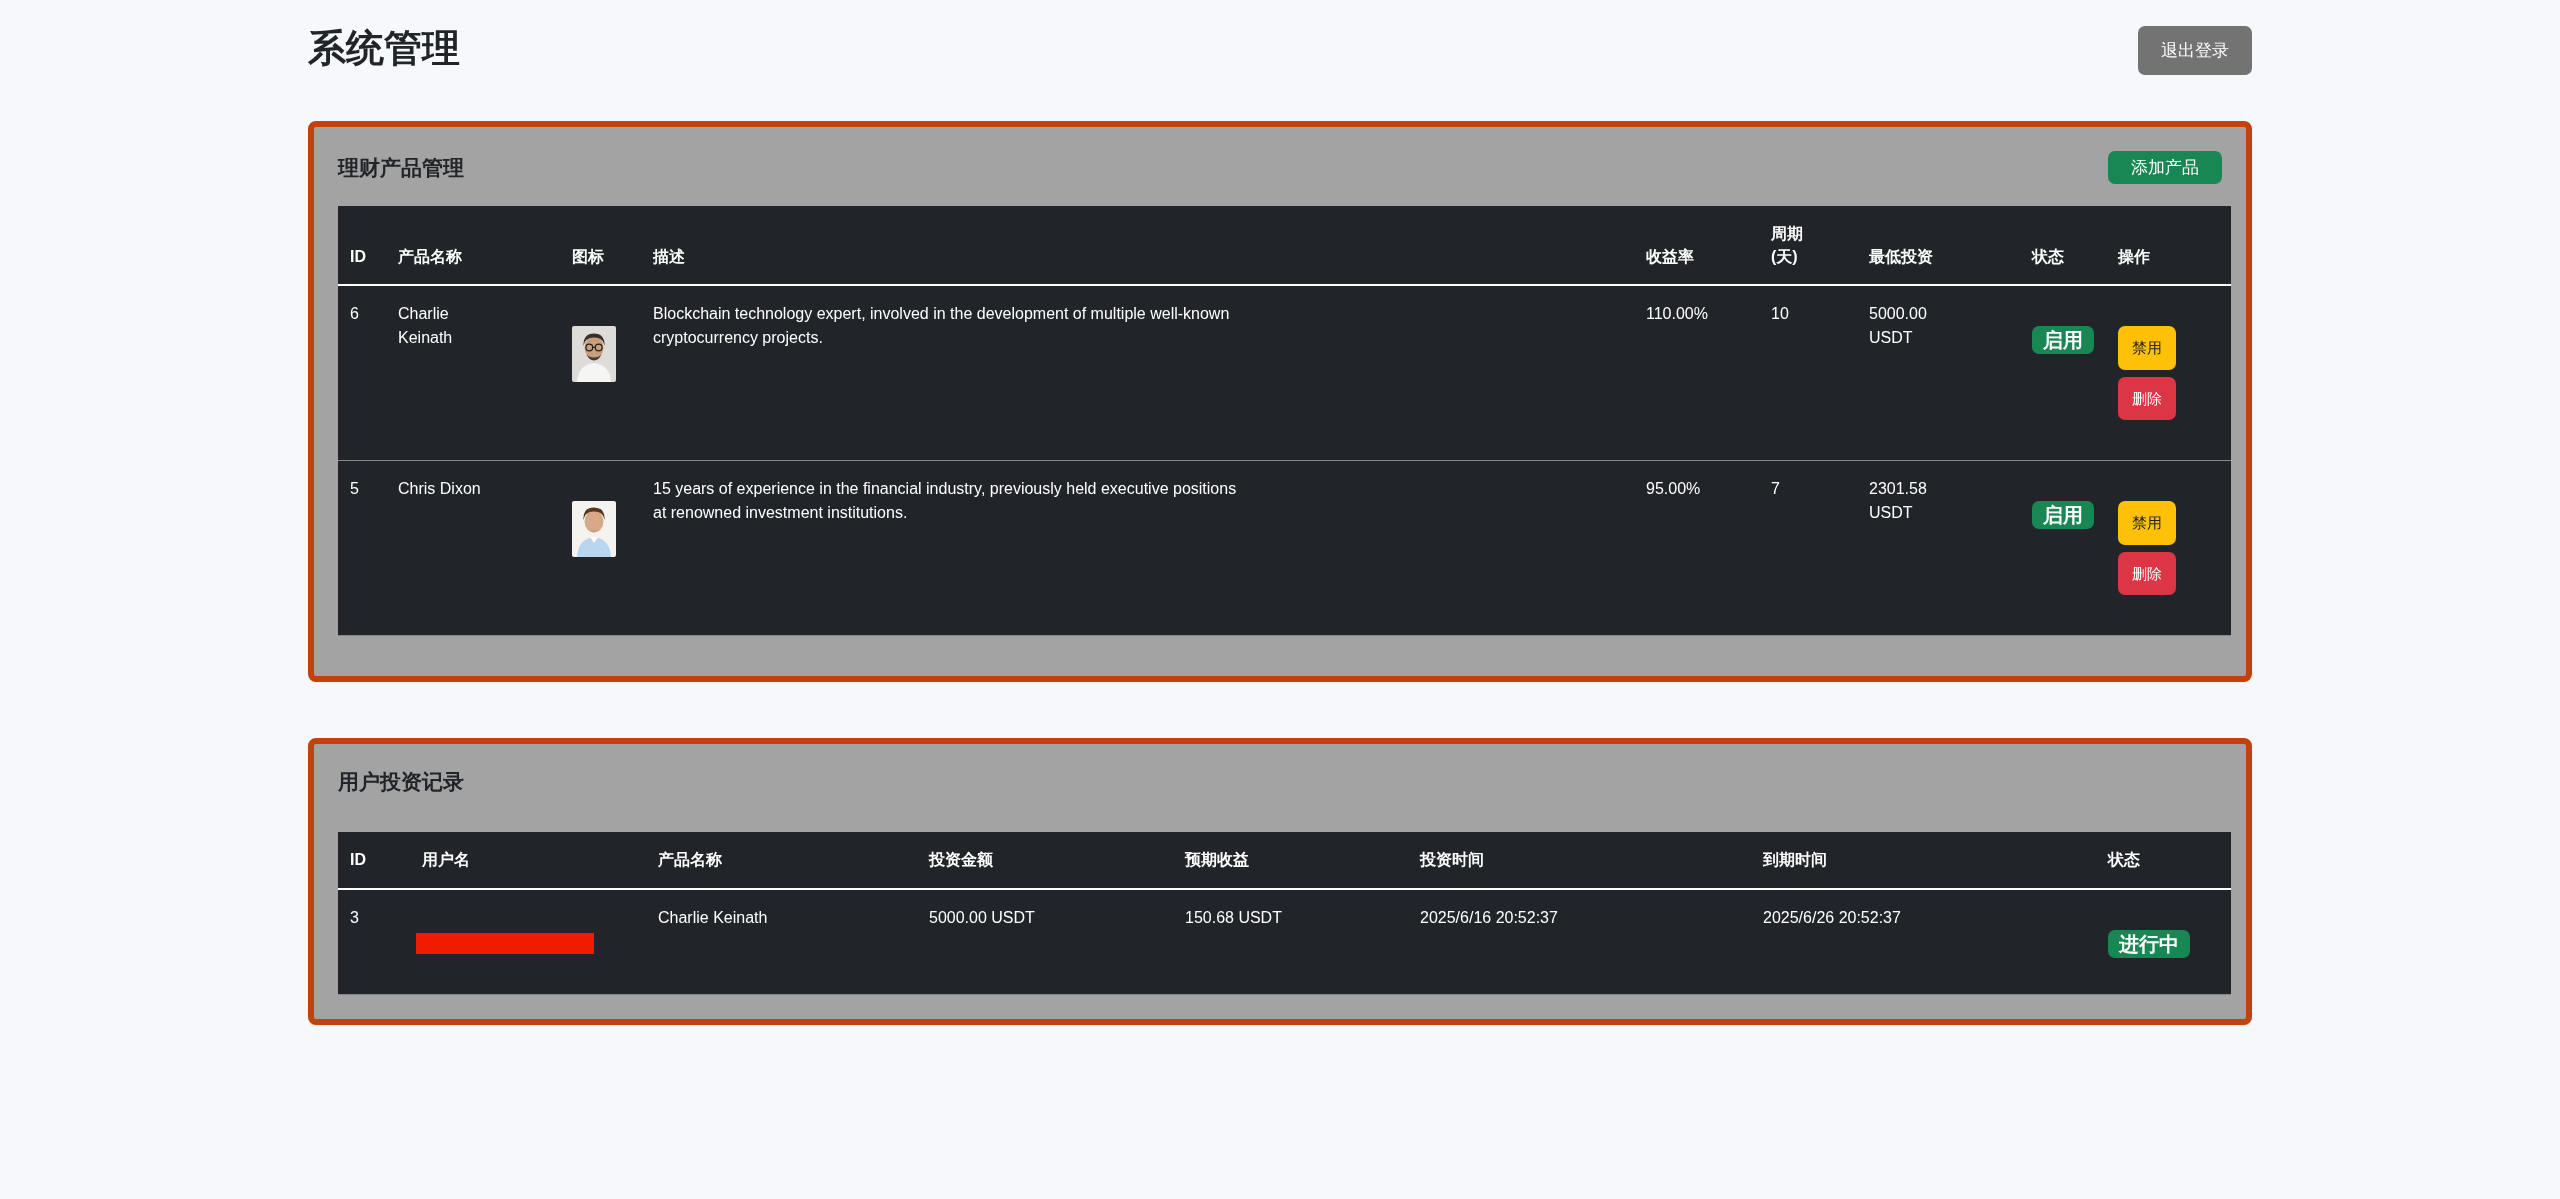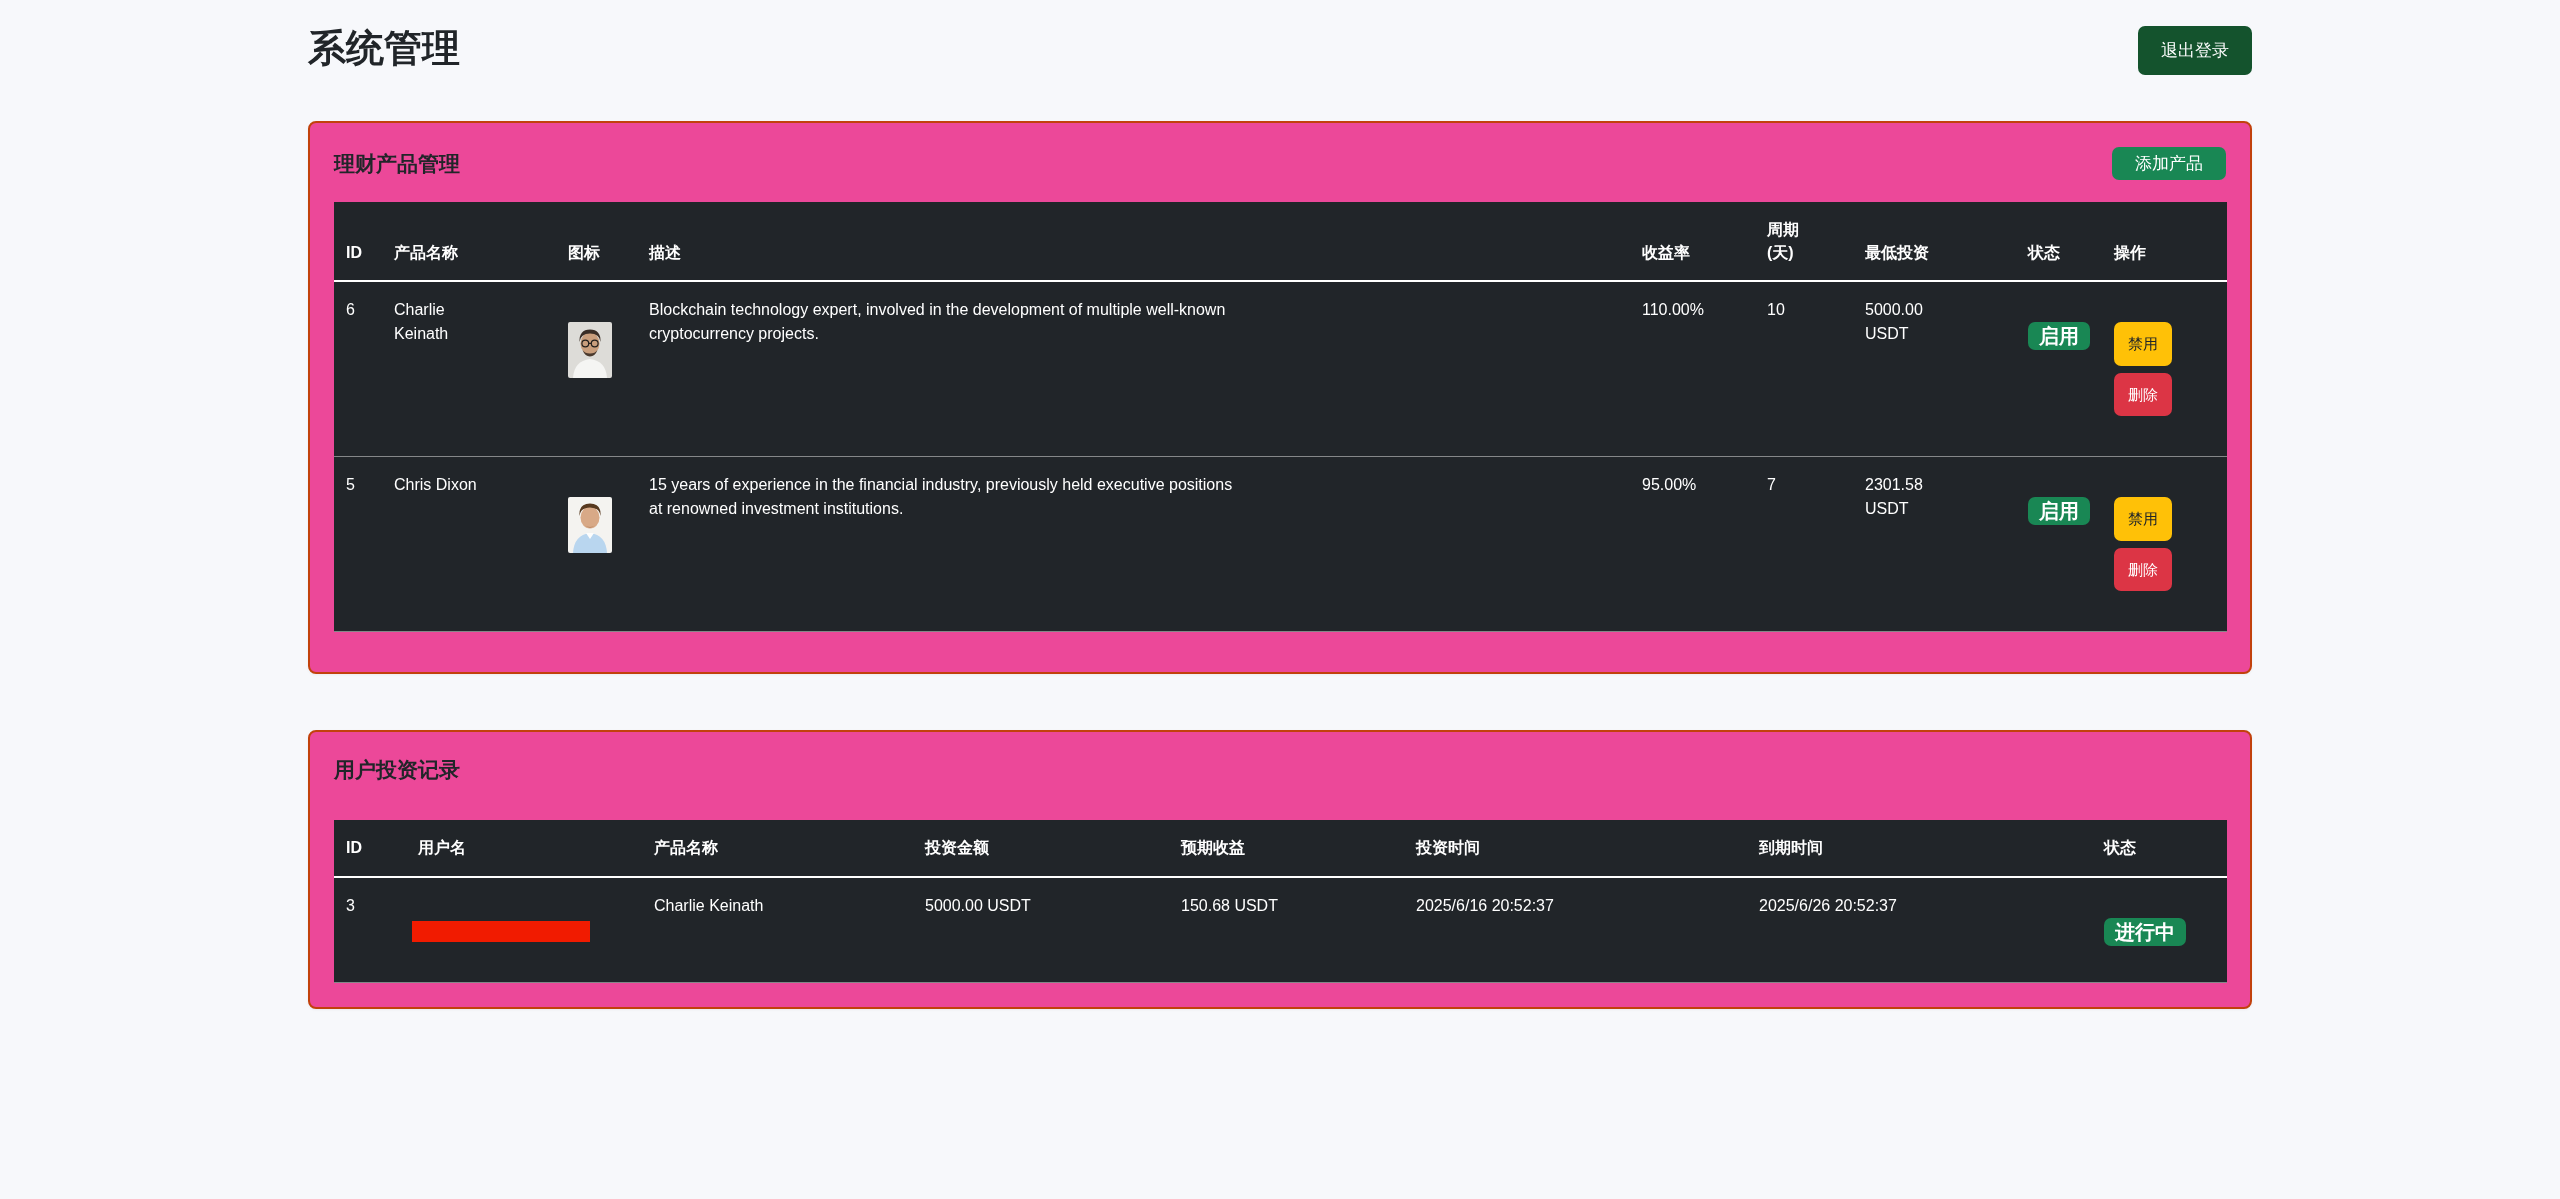--- a/index.html
+++ b/index.html
@@ -10,40 +10,40 @@
     color:#212529;
     min-height:1199px;
     width:2560px;
   }
   .page { width:1944px; margin:0 auto; padding-top:26px; }
 
   
   .header-row { display:flex; justify-content:space-between; align-items:flex-start; margin-bottom:46px; }
   .page-title { font-size:38px; font-weight:600; margin:0; line-height:1.2; }
   .logout-btn {
-    background:#14532d; color:#fff; border:none; border-radius:7px;
+    background:#737373; color:#fff; border:none; border-radius:7px;
     padding:13px 23px; font-size:17px; cursor:pointer;
     font-family:inherit;
   }
 
   
   .tabs { display:flex; list-style:none; margin:0; padding:0; border-bottom:1px solid #dee2e6; }
   .tab {
     color:#3b82f6; font-size:17px; padding:17px 27px; margin-right:4px;
     margin-bottom:-1px; cursor:pointer; border:1px solid transparent; border-bottom:none;
     white-space:nowrap;
   }
   .tab.active {
     background:#fff; color:#212529; border-color:#dee2e6;
     border-radius:9px 9px 0 0;
   }
 
   
   .card {
-    background:#ec4899; border:2px solid #c2410c; border-radius:8px;
+    background:#a3a3a3; border:6px solid #c2410c; border-radius:8px;
     box-shadow:0 1px 3px rgba(0,0,0,.05); padding:24px;
   }
   .card-products { margin-top:30px; }
   .card-investments { margin-top:56px; }
   .card-header-row { display:flex; justify-content:space-between; align-items:center; margin-bottom:22px; }
   .card-title { font-size:21px; font-weight:600; }
   .add-btn {
     background:#198754; color:#fff; border:none; border-radius:7px;
     padding:5px 23px; font-size:17px; cursor:pointer; font-family:inherit;
   }

